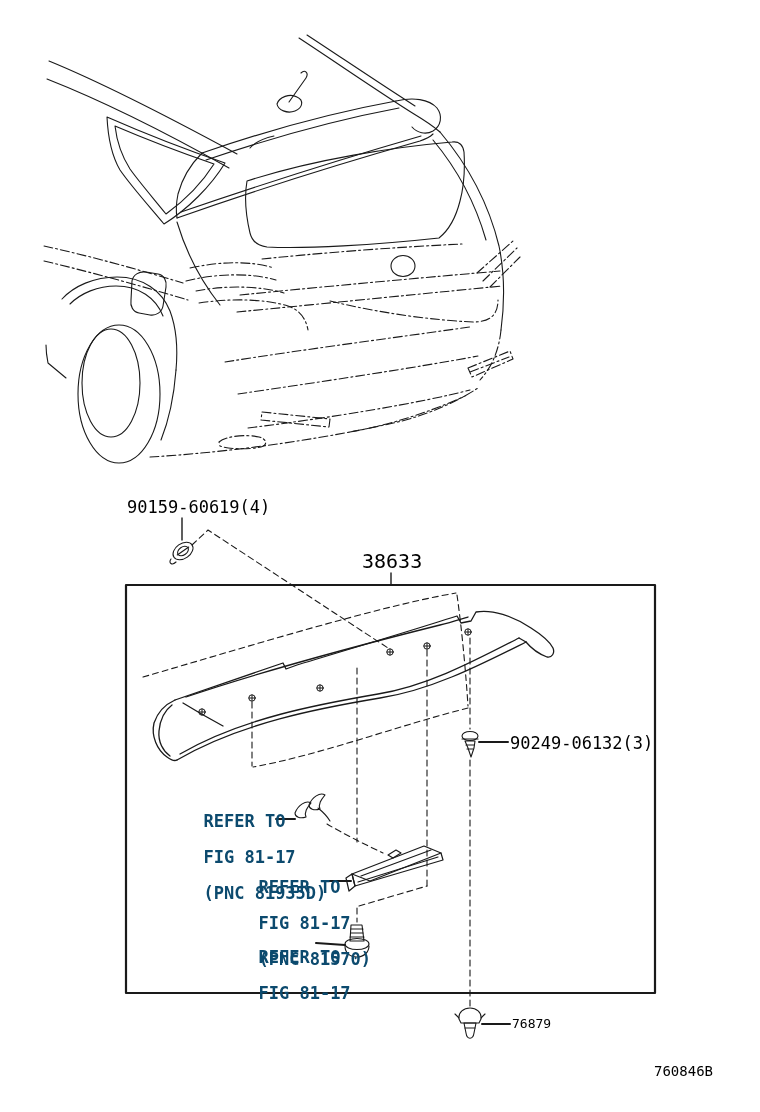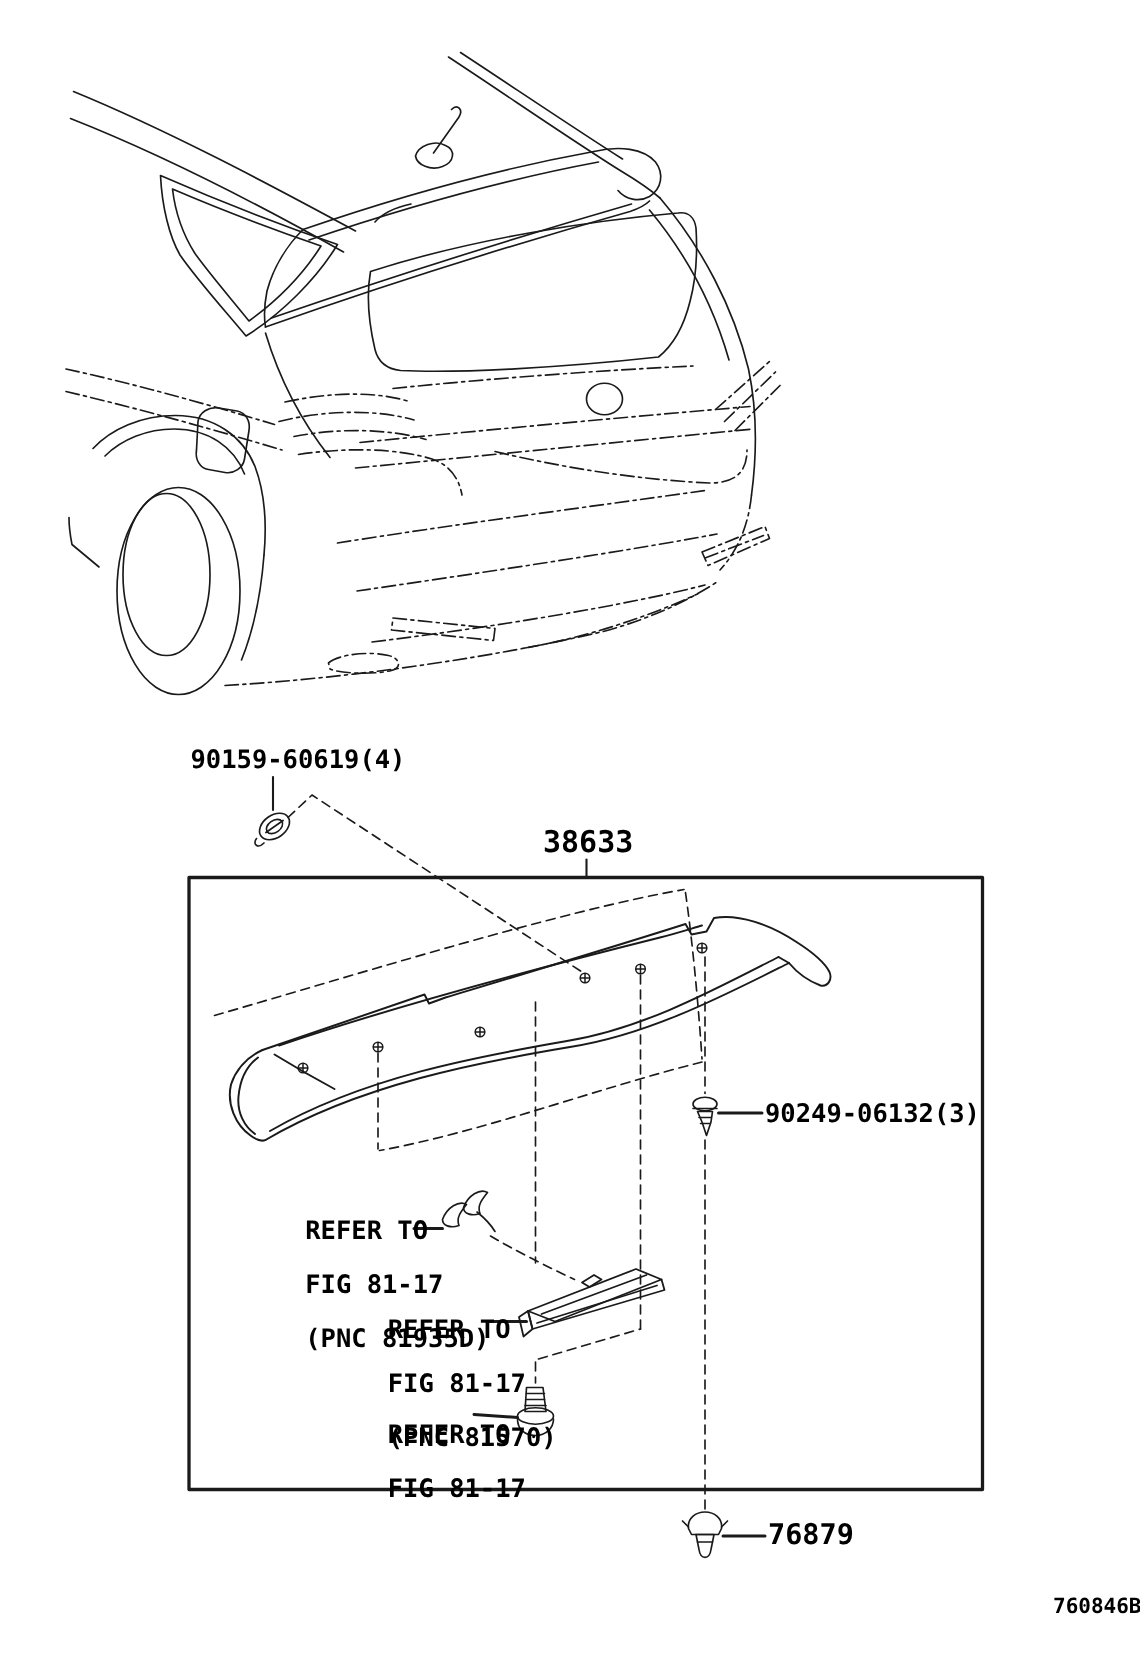--- a/index.html
+++ b/index.html
@@ -1,24 +1,24 @@
 <!DOCTYPE html>
 <html><head>
 <meta charset="utf-8">
 <style>
   html,body{margin:0;padding:0;background:#ffffff;}
   .page{position:relative;width:760px;height:1112px;background:#ffffff;overflow:hidden;
         font-family:"DejaVu Sans Mono", monospace;}
   svg{position:absolute;left:0;top:0;}
-  .lbl{position:absolute;color:#000;font-weight:bold;white-space:pre;letter-spacing:0px;}
+  .lbl{position:absolute;color:#000;font-weight:normal;white-space:pre;letter-spacing:0px;}
   .fs17{font-size:17px;line-height:18px;}
   .fs20{font-size:20px;line-height:20px;}
-  .fs19{font-size:19px;line-height:19px;}
+  .fs19{font-size:13px;line-height:19px;}
   .fs14{font-size:14px;line-height:14px;}
-  .refblock{position:absolute;color:#000000;font-weight:bold;font-size:17px;line-height:18px;white-space:pre;}
+  .refblock{position:absolute;color:#0c4a6e;font-weight:bold;font-size:17px;line-height:18px;white-space:pre;}
 </style>
 </head>
 <body>
 
 <div class="page">
 
 <svg width="760" height="1112" viewBox="0 0 760 1112">
   <g fill="none" stroke="#1a1a1a" stroke-width="1.1" stroke-linecap="round" stroke-linejoin="round">
 
     <g>
@@ -217,15 +217,15 @@
   <span>(PNC 81570)</span>
 </div>
 
 <div class="refblock" style="left:238px;top:930px;">
   <span>REFER TO</span><br>
   <span>FIG 81-17</span>
 </div>
 
 <div class="lbl fs19" style="left:512px;top:1014px;">76879</div>
 
-<div class="lbl fs14" style="left:702px;top:1064px;">760846B</div>
+<div class="lbl fs14" style="left:654px;top:1064px;">760846B</div>
 
 </div>
 
 </body></html>

